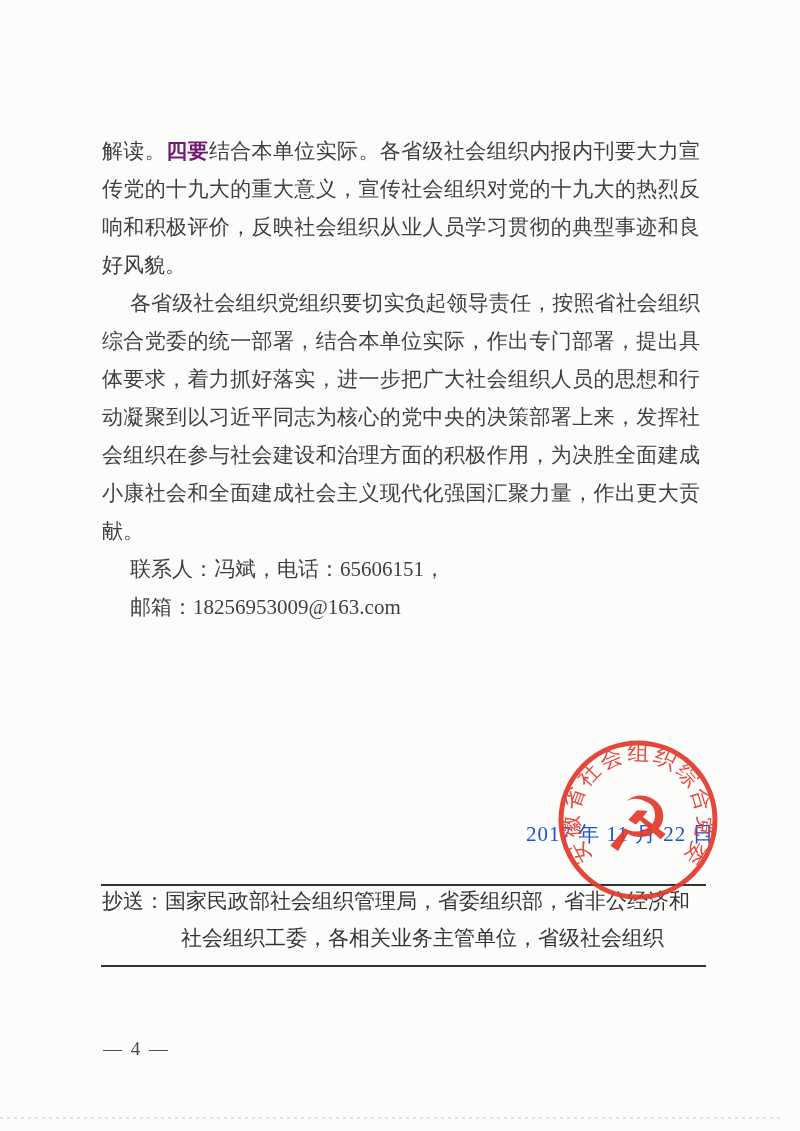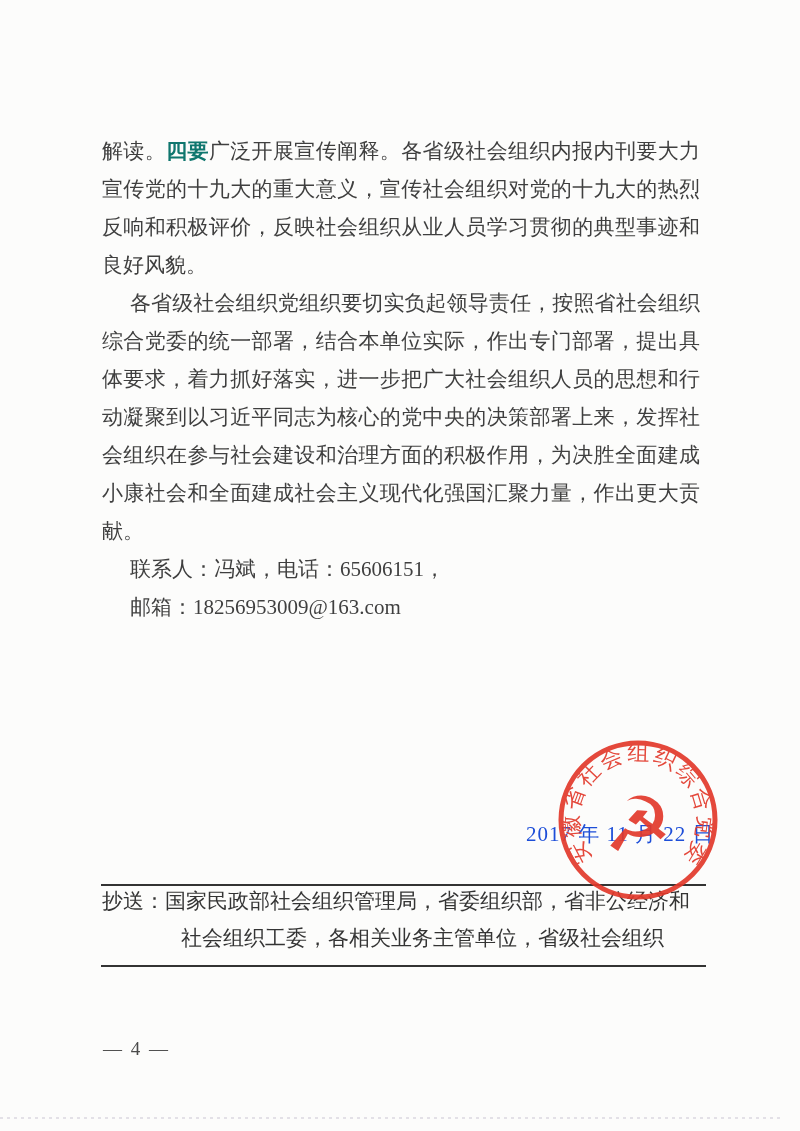--- a/index.html
+++ b/index.html
@@ -17,21 +17,21 @@
   .body-text {
     position: absolute;
     left: 102px; top: 132px; width: 598px;
     font-size: 21px; line-height: 38px;
     color: #3f3f3f;
     text-align: justify;
     text-justify: inter-ideograph;
   }
   .para { margin: 0; padding: 0; }
   .para.indent { text-indent: 28px; }
-  .para b { font-weight: 700; color: #0f766e; }
+  .para b { font-weight: 700; color: #701a75; }
   .date-line {
     position: absolute;
     left: 526px; top: 820px;
     font-size: 21px; line-height: 28px;
     letter-spacing: 1px;
     color: #1d4ed8;
     white-space: nowrap;
     z-index: 1;
   }
   .seal {
@@ -68,21 +68,21 @@
     opacity: 0.22;
     background: repeating-linear-gradient(90deg, #8a7fa0 0 3px, transparent 3px 7px);
   }
 </style>
 </head>
 <body>
 
 <div class="page">
 
   <div class="body-text">
-    <p class="para"><span>解读。</span><b>四要</b><span>广泛开展宣传阐释。各省级社会组织内报内刊要大力宣传党的十九大的重大意义，宣传社会组织对党的十九大的热烈反响和积极评价，反映社会组织从业人员学习贯彻的典型事迹和良好风貌。</span></p>
+    <p class="para"><span>解读。</span><b>四要</b><span>结合本单位实际。各省级社会组织内报内刊要大力宣传党的十九大的重大意义，宣传社会组织对党的十九大的热烈反响和积极评价，反映社会组织从业人员学习贯彻的典型事迹和良好风貌。</span></p>
     <p class="para indent">各省级社会组织党组织要切实负起领导责任，按照省社会组织综合党委的统一部署，结合本单位实际，作出专门部署，提出具体要求，着力抓好落实，进一步把广大社会组织人员的思想和行动凝聚到以习近平同志为核心的党中央的决策部署上来，发挥社会组织在参与社会建设和治理方面的积极作用，为决胜全面建成小康社会和全面建成社会主义现代化强国汇聚力量，作出更大贡献。</p>
     <p class="para indent">联系人：冯斌，电话：65606151，</p>
     <p class="para indent">邮箱：18256953009@163.com</p>
   </div>
 
   <div class="date-line">2017 年 11 月 22 日</div>
 
   <div class="seal">
     <svg viewBox="0 0 164 164">
       <circle cx="82" cy="82" r="77" fill="none" stroke="#e2392b" stroke-width="5"></circle>

